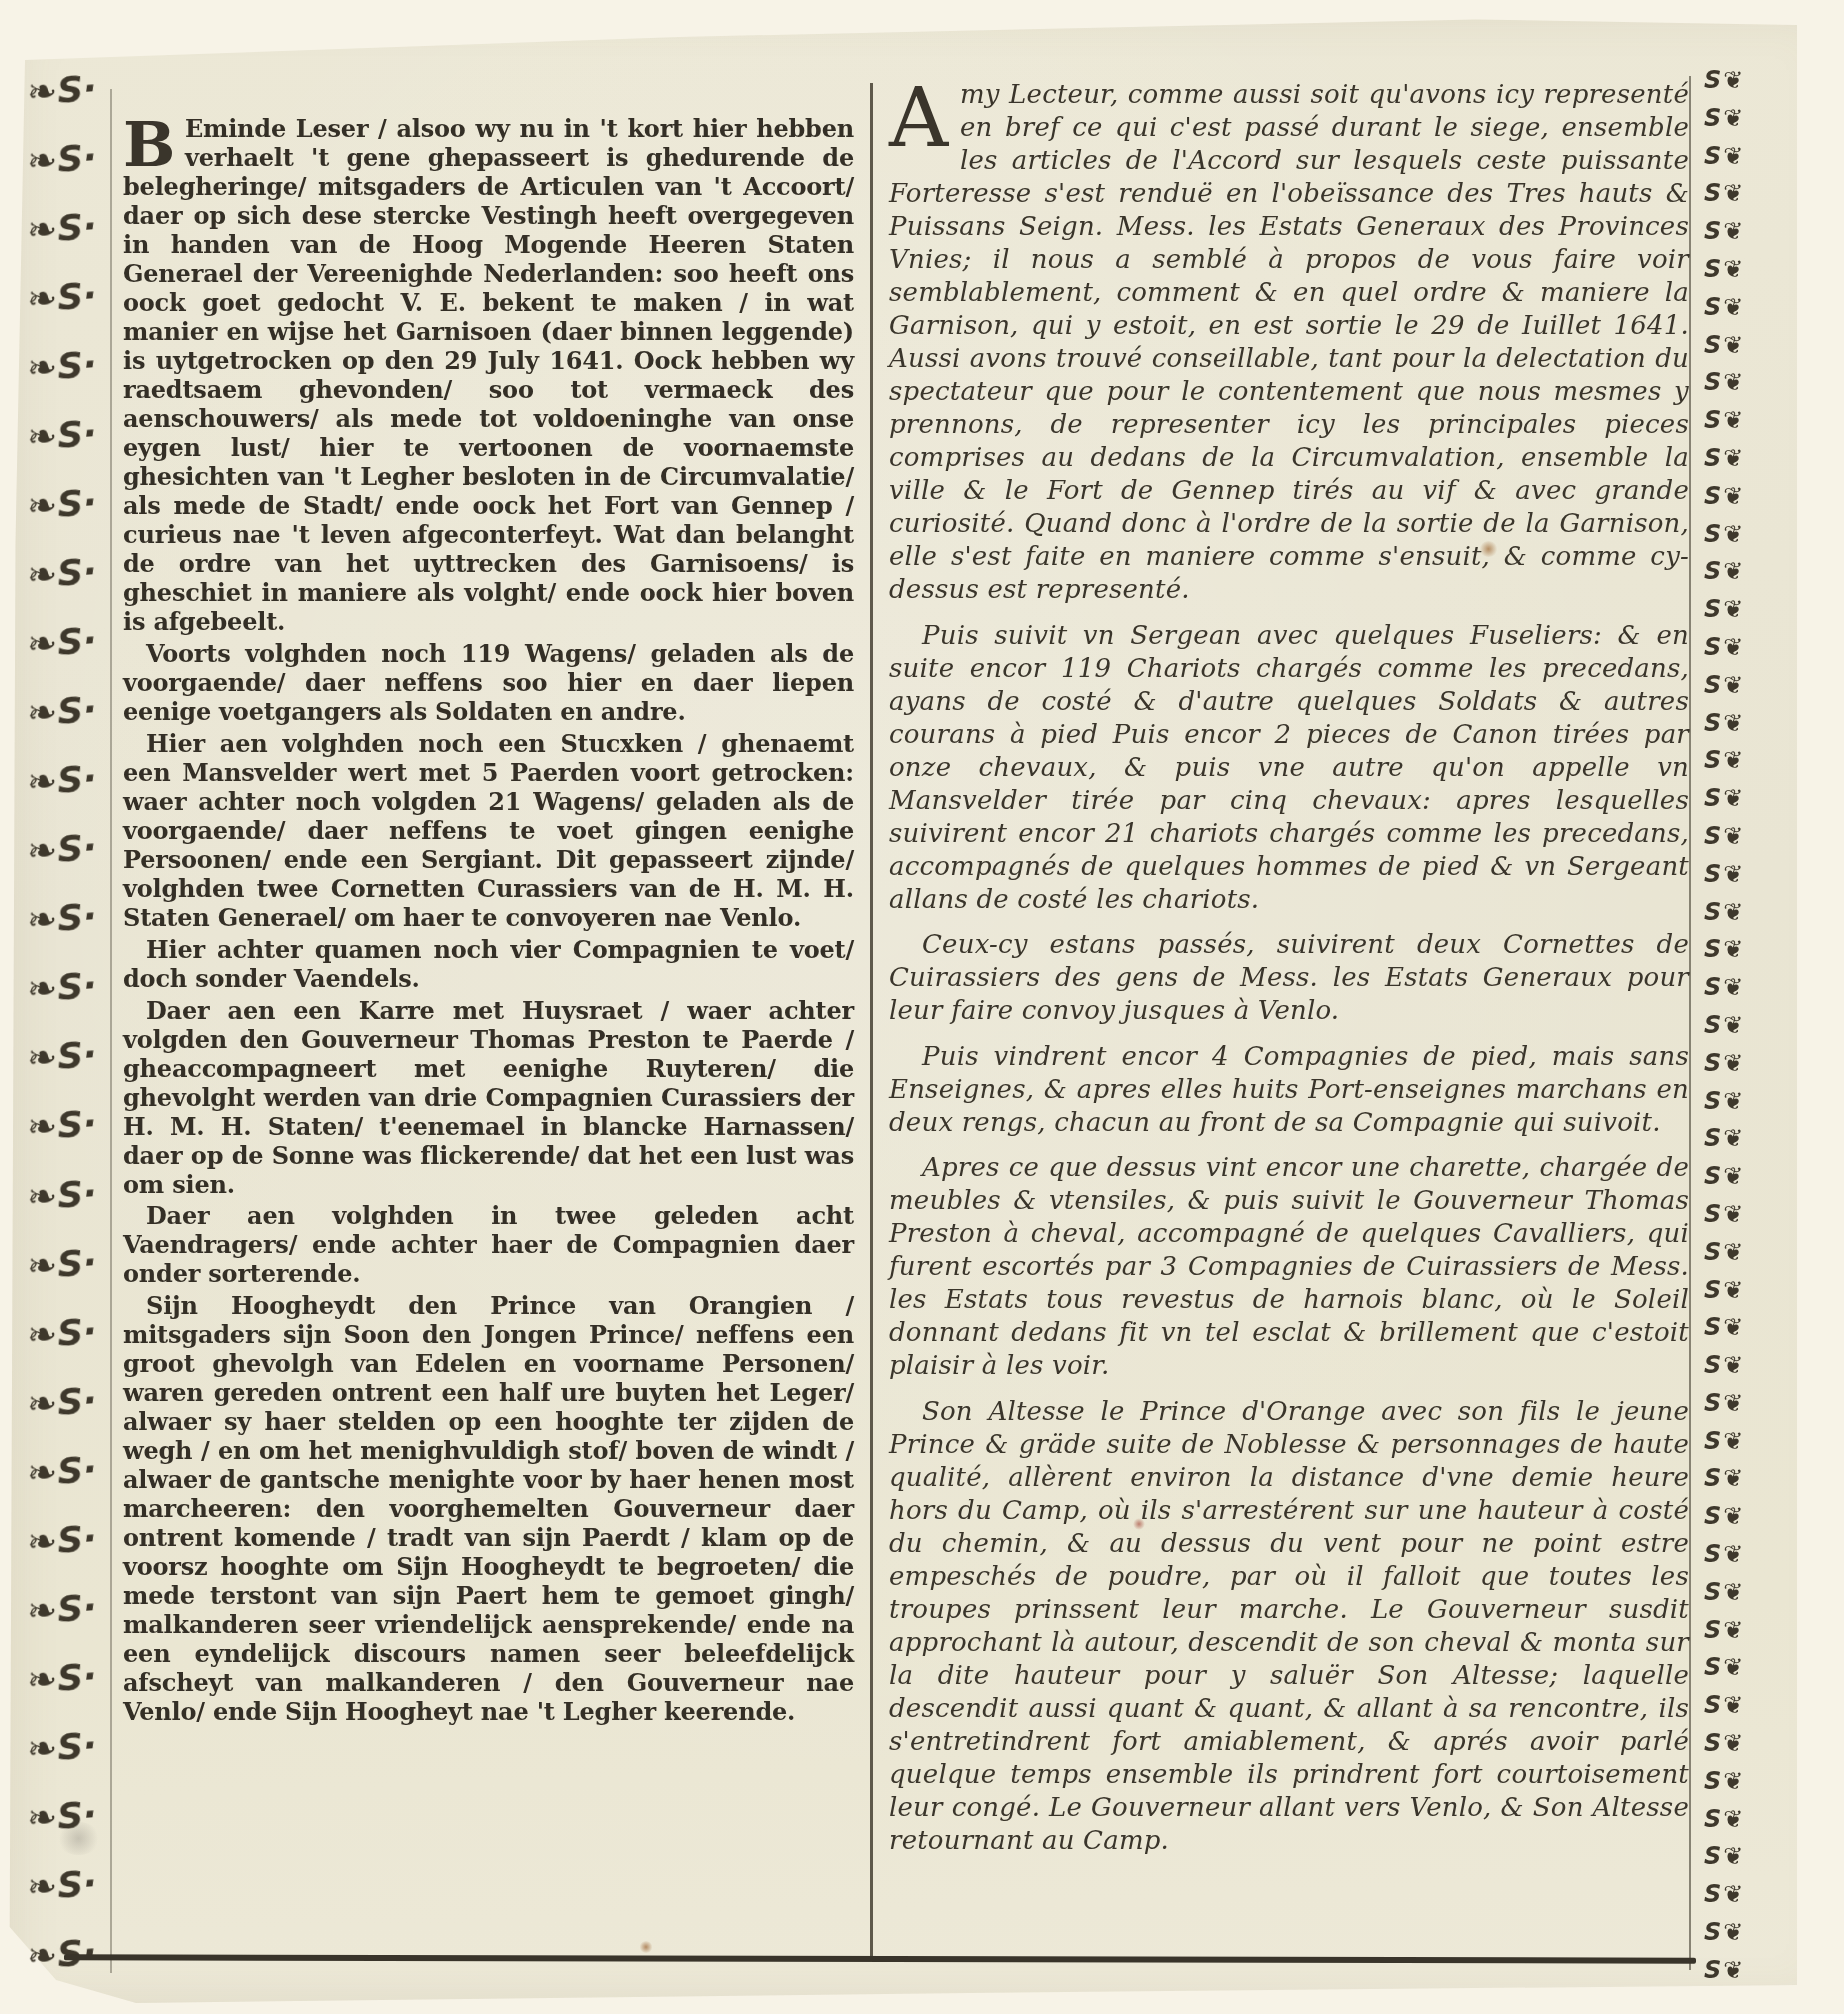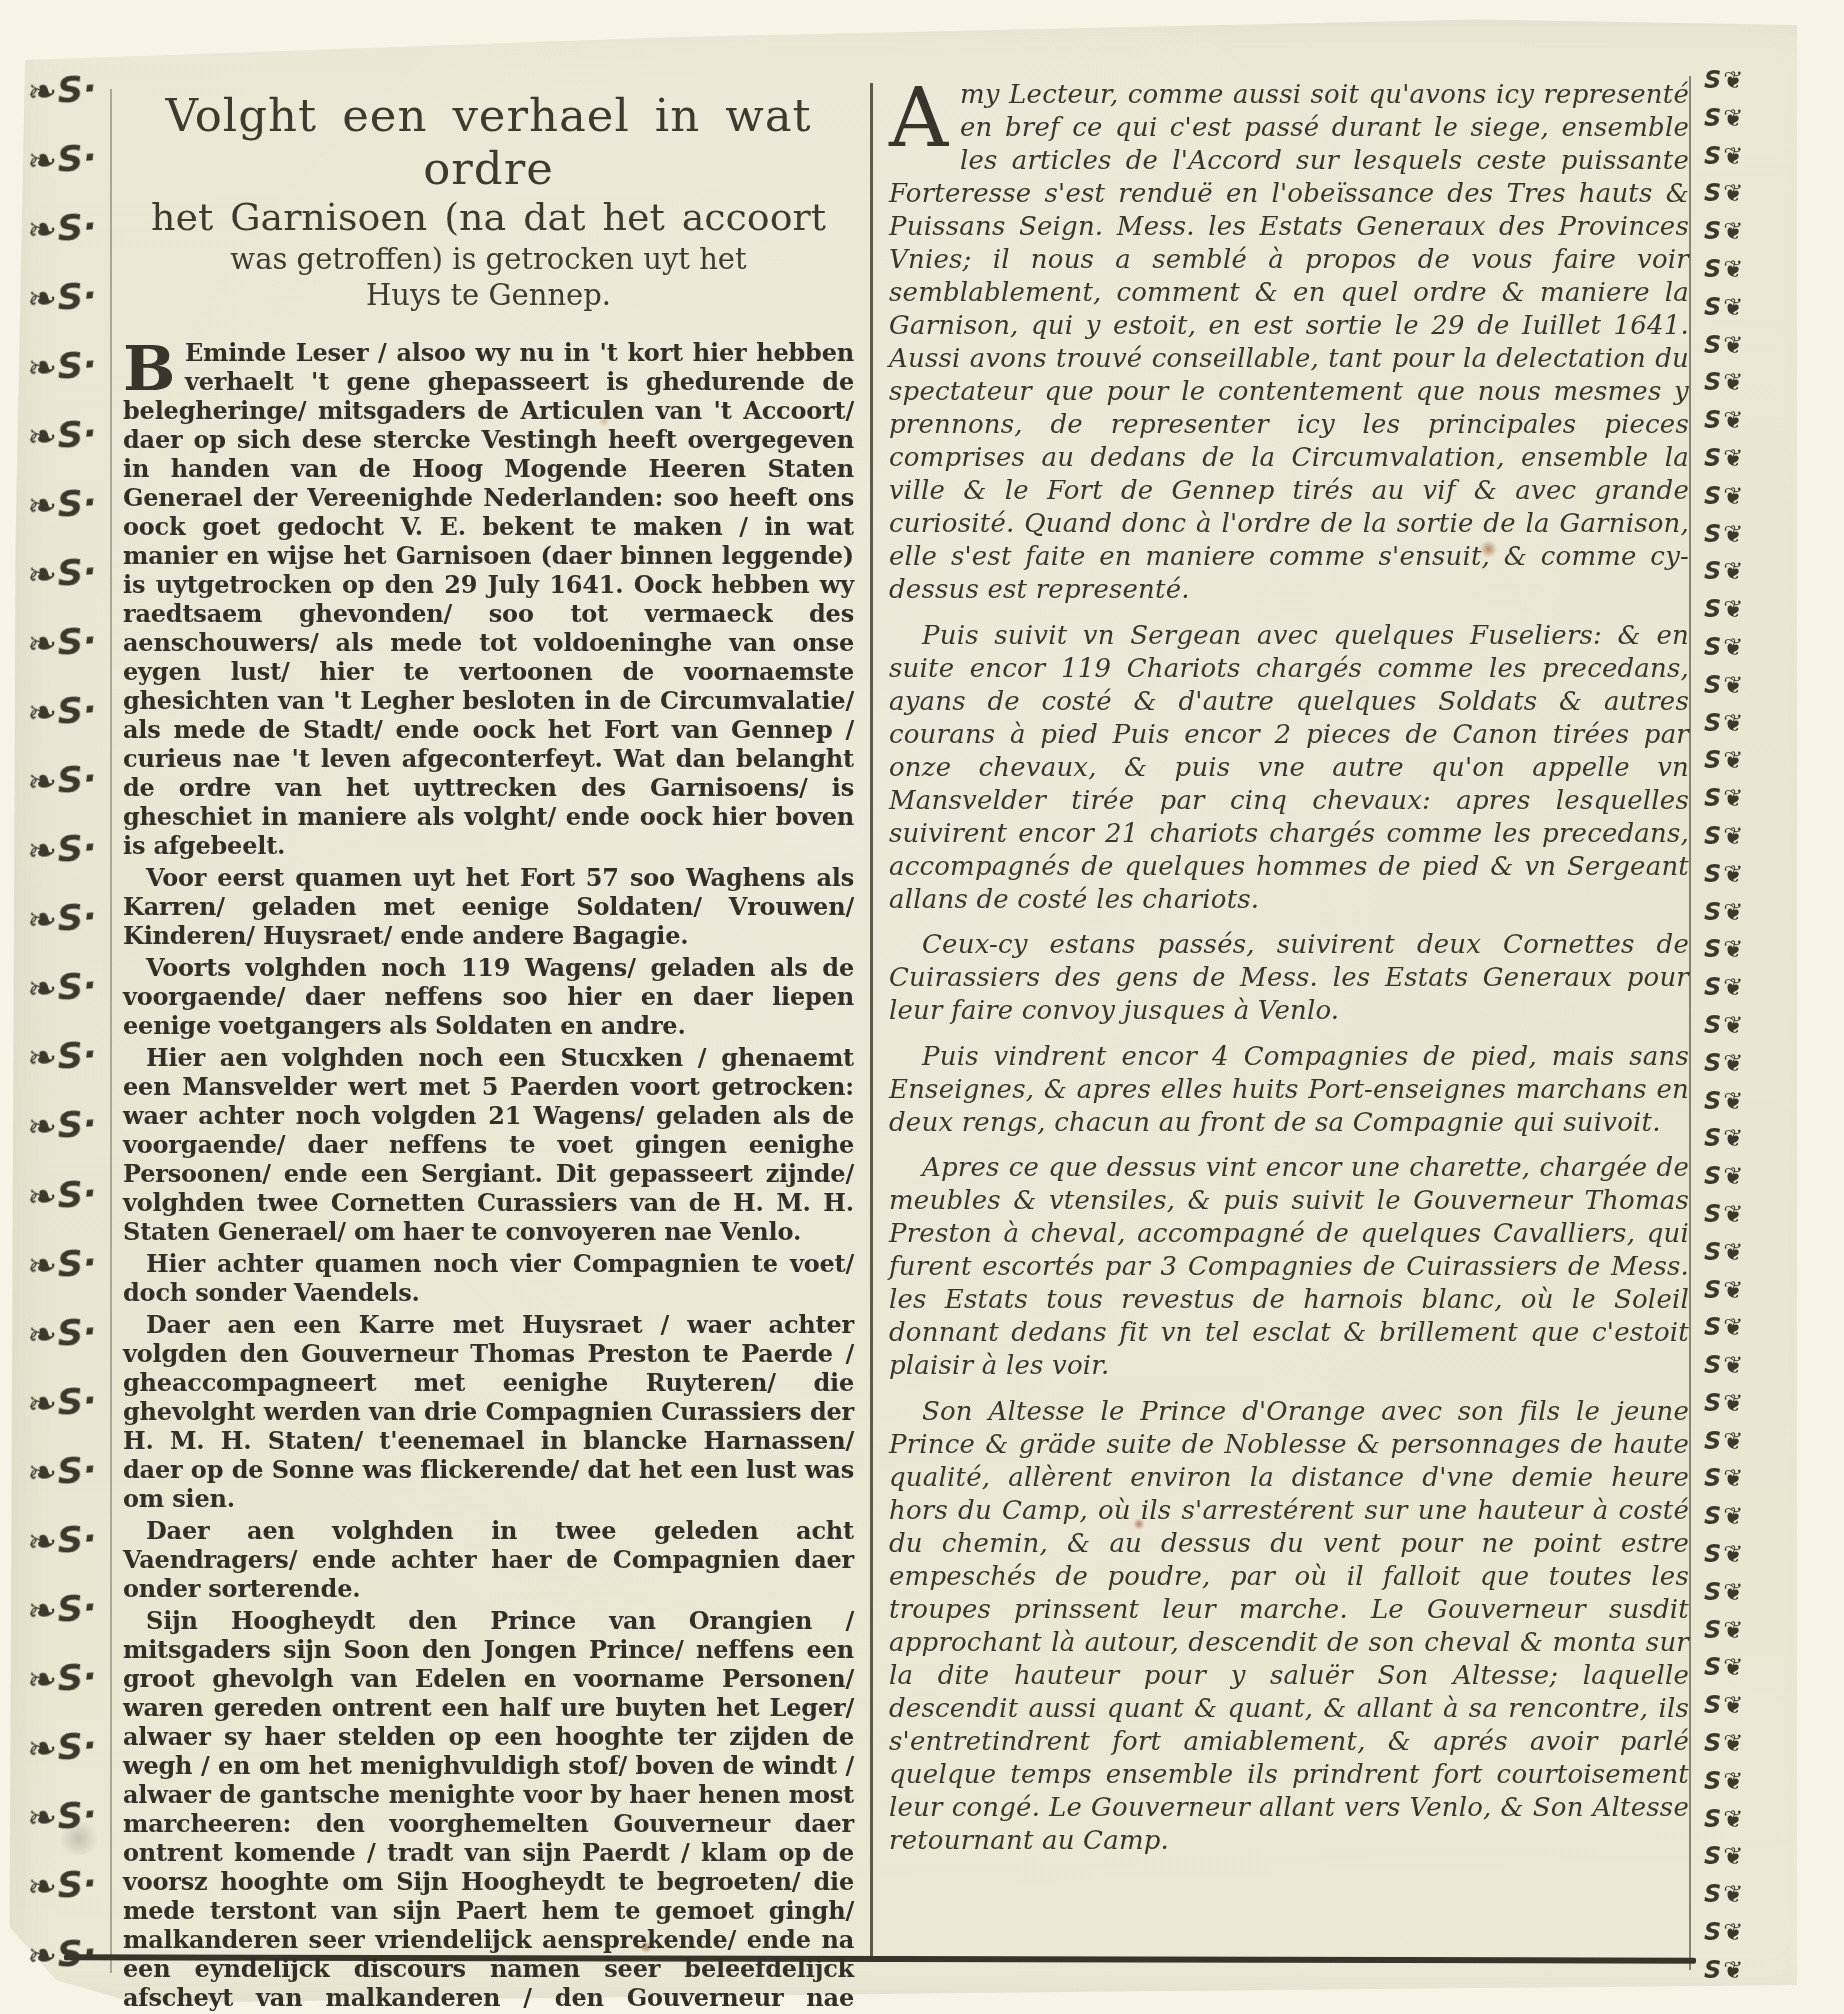--- a/index.html
+++ b/index.html
@@ -152,29 +152,22 @@
       <div class="orn-unit">S❦</div>
       <div class="orn-unit">S❦</div>
     </div>
 
   <div class="vrule rule-left-col"></div>
   <div class="vrule rule-center"></div>
   <div class="vrule rule-right-col"></div>
   <div class="hrule-bottom"></div>
 
   <div class="dutch-col">
-    <div class="head">
-      <div class="head-l1">Volght een verhael in wat ordre</div>
-      <div class="head-l2">het Garnisoen (na dat het accoort</div>
-      <div class="head-l3">was getroffen) is getrocken uyt het</div>
-      <div class="head-l4">Huys te Gennep.</div>
-    </div>
     <div class="dutch-body">
       <p class="first"><span class="dropcap-b">B</span><span>Eminde Leser / alsoo wy nu in 't kort hier hebben verhaelt 't gene ghepasseert is ghedurende de belegheringe/ mitsgaders de Articulen van 't Accoort/ daer op sich dese stercke Vestingh heeft overgegeven in handen van de Hoog Mogende Heeren Staten Generael der Vereenighde Nederlanden: soo heeft ons oock goet gedocht V. E. bekent te maken / in wat manier en wijse het Garnisoen (daer binnen leggende) is uytgetrocken op den 29 July 1641. Oock hebben wy raedtsaem ghevonden/ soo tot vermaeck des aenschouwers/ als mede tot voldoeninghe van onse eygen lust/ hier te vertoonen de voornaemste ghesichten van 't Legher besloten in de Circumvalatie/ als mede de Stadt/ ende oock het Fort van Gennep / curieus nae 't leven afgeconterfeyt. Wat dan belanght de ordre van het uyttrecken des Garnisoens/ is gheschiet in maniere als volght/ ende oock hier boven is afgebeelt.</span></p>
-      <p>Voor eerst quamen uyt het Fort 57 soo Waghens als Karren/ geladen met eenige Soldaten/ Vrouwen/ Kinderen/ Huysraet/ ende andere Bagagie.</p>
       <p>Voorts volghden noch 119 Wagens/ geladen als de voorgaende/ daer neffens soo hier en daer liepen eenige voetgangers als Soldaten en andre.</p>
       <p>Hier aen volghden noch een Stucxken / ghenaemt een Mansvelder wert met 5 Paerden voort getrocken: waer achter noch volgden 21 Wagens/ geladen als de voorgaende/ daer neffens te voet gingen eenighe Persoonen/ ende een Sergiant. Dit gepasseert zijnde/ volghden twee Cornetten Curassiers van de H. M. H. Staten Generael/ om haer te convoyeren nae Venlo.</p>
       <p>Hier achter quamen noch vier Compagnien te voet/ doch sonder Vaendels.</p>
       <p>Daer aen een Karre met Huysraet / waer achter volgden den Gouverneur Thomas Preston te Paerde / gheaccompagneert met eenighe Ruyteren/ die ghevolght werden van drie Compagnien Curassiers der H. M. H. Staten/ t'eenemael in blancke Harnassen/ daer op de Sonne was flickerende/ dat het een lust was om sien.</p>
       <p>Daer aen volghden in twee geleden acht Vaendragers/ ende achter haer de Compagnien daer onder sorterende.</p>
       <p>Sijn Hoogheydt den Prince van Orangien / mitsgaders sijn Soon den Jongen Prince/ neffens een groot ghevolgh van Edelen en voorname Personen/ waren gereden ontrent een half ure buyten het Leger/ alwaer sy haer stelden op een hooghte ter zijden de wegh / en om het menighvuldigh stof/ boven de windt / alwaer de gantsche menighte voor by haer henen most marcheeren: den voorghemelten Gouverneur daer ontrent komende / tradt van sijn Paerdt / klam op de voorsz hooghte om Sijn Hoogheydt te begroeten/ die mede terstont van sijn Paert hem te gemoet gingh/ malkanderen seer vriendelijck aensprekende/ ende na een eyndelijck discours namen seer beleefdelijck afscheyt van malkanderen / den Gouverneur nae Venlo/ ende Sijn Hoogheyt nae 't Legher keerende.</p>
     </div>
   </div>
 
   <div class="french-col">

